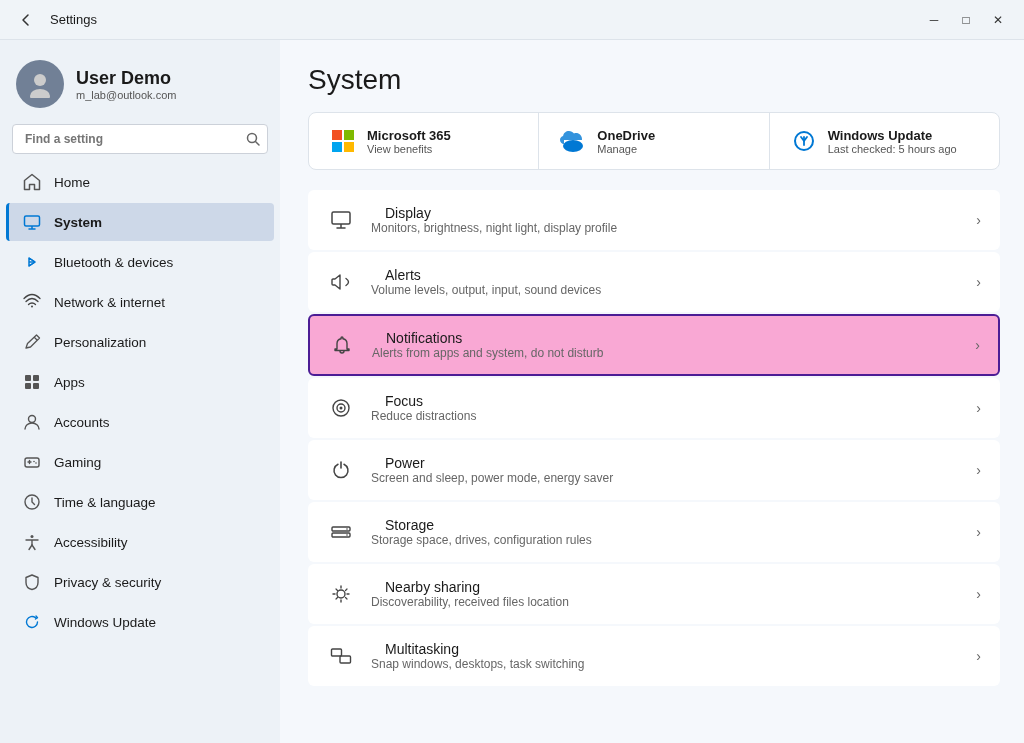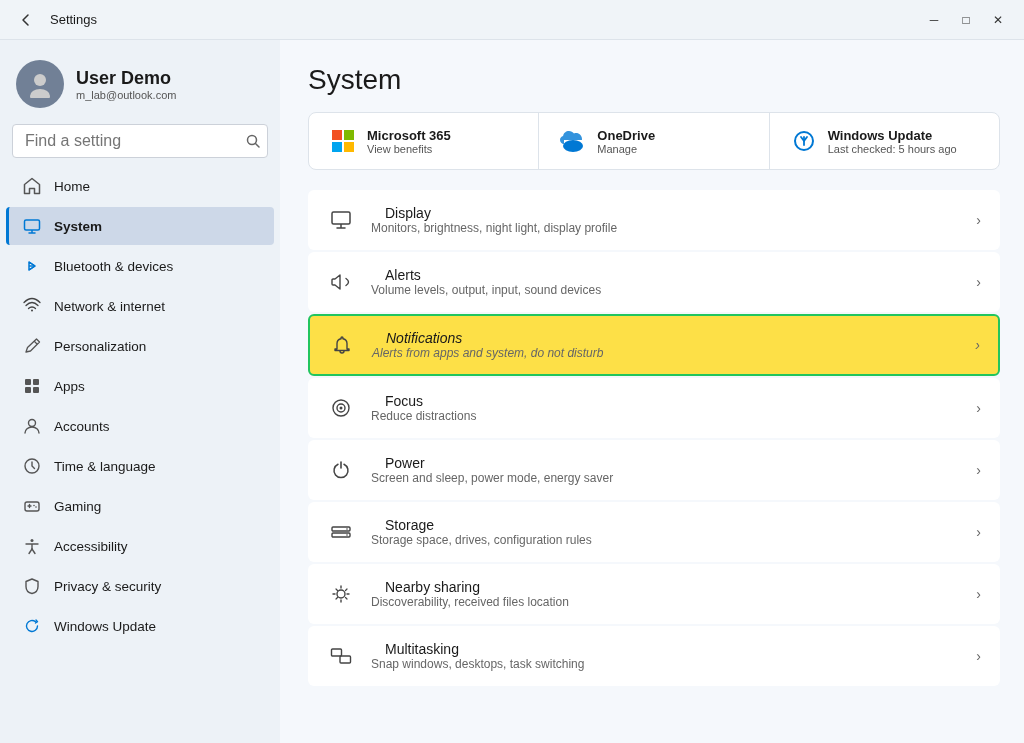--- a/index.html
+++ b/index.html
@@ -97,22 +97,23 @@
     .search-box {
       margin: 0 12px 8px;
       position: relative;
     }
     .search-input {
       width: 100%;
       padding: 7px 32px 7px 12px;
       border: 1px solid #ccd1d9;
       border-radius: 4px;
       background: white;
-      font-size: 16px;
+      font-size: 12px;
       outline: none;
+      font-weight: bold;
     }
     .search-icon-wrap {
       position: absolute;
       right: 8px;
       top: 50%;
       transform: translateY(-50%);
       color: #666;
       font-size: 13px;
     }
     .nav-item {
@@ -223,23 +224,22 @@
       align-items: center;
       gap: 16px;
       padding: 14px 18px;
       background: white;
       border-radius: 6px;
       cursor: pointer;
       border: 1px solid transparent;
       transition: background 0.1s;
     }
     .settings-item.highlighted {
-      border: 2px solid #22c55e;
-      background: #fde047;
-      font-style: italic;
+      border: 2px solid #4c1d95;
+      background: #f9a8d4;
     }
     .settings-item-icon {
       width: 28px;
       height: 28px;
       display: flex;
       align-items: center;
       justify-content: center;
       flex-shrink: 0;
       color: #444;
       font-size: 18px;
@@ -372,38 +372,38 @@
             <circle cx="9" cy="6" r="3.5" stroke="#555" stroke-width="1.4"></circle>
             <path d="M2 16c0-3.3 3.1-6 7-6s7 2.7 7 6" stroke="#555" stroke-width="1.4" stroke-linecap="round"></path>
           </svg>
       </div>
       <span>Accounts</span>
     </div>
 
     <div class="nav-item">
       <div class="nav-icon">
         <svg width="18" height="18" viewBox="0 0 18 18" fill="none">
-            <circle cx="9" cy="9" r="7" stroke="#555" stroke-width="1.4"></circle>
-            <path d="M9 5v4l2.5 2.5" stroke="#555" stroke-width="1.4" stroke-linecap="round"></path>
-          </svg>
-      </div>
-      <span>Time &amp; language</span>
-    </div>
-
-    <div class="nav-item">
-      <div class="nav-icon">
-        <svg width="18" height="18" viewBox="0 0 18 18" fill="none">
             <rect x="2" y="5" width="14" height="9" rx="2" stroke="#555" stroke-width="1.4"></rect>
             <line x1="5" y1="9" x2="8" y2="9" stroke="#555" stroke-width="1.4" stroke-linecap="round"></line>
             <line x1="6.5" y1="7.5" x2="6.5" y2="10.5" stroke="#555" stroke-width="1.4" stroke-linecap="round"></line>
             <circle cx="11" cy="8.5" r="0.8" fill="#555"></circle>
             <circle cx="13" cy="10" r="0.8" fill="#555"></circle>
           </svg>
       </div>
       <span>Gaming</span>
+    </div>
+
+    <div class="nav-item">
+      <div class="nav-icon">
+        <svg width="18" height="18" viewBox="0 0 18 18" fill="none">
+            <circle cx="9" cy="9" r="7" stroke="#555" stroke-width="1.4"></circle>
+            <path d="M9 5v4l2.5 2.5" stroke="#555" stroke-width="1.4" stroke-linecap="round"></path>
+          </svg>
+      </div>
+      <span>Time &amp; language</span>
     </div>
 
     <div class="nav-item">
       <div class="nav-icon">
         <svg width="18" height="18" viewBox="0 0 18 18" fill="none">
             <circle cx="9" cy="3.5" r="1.5" fill="#555"></circle>
             <line x1="3" y1="7" x2="15" y2="7" stroke="#555" stroke-width="1.4" stroke-linecap="round"></line>
             <line x1="9" y1="7" x2="9" y2="12" stroke="#555" stroke-width="1.4"></line>
             <line x1="9" y1="12" x2="6" y2="16.5" stroke="#555" stroke-width="1.4" stroke-linecap="round"></line>
             <line x1="9" y1="12" x2="12" y2="16.5" stroke="#555" stroke-width="1.4" stroke-linecap="round"></line>

